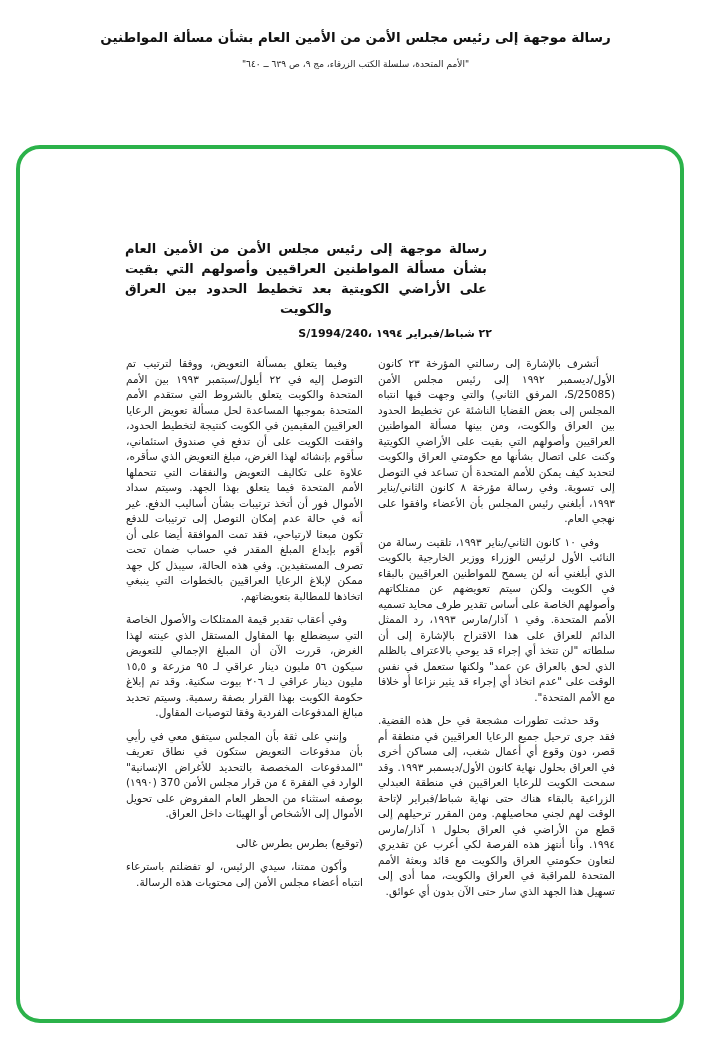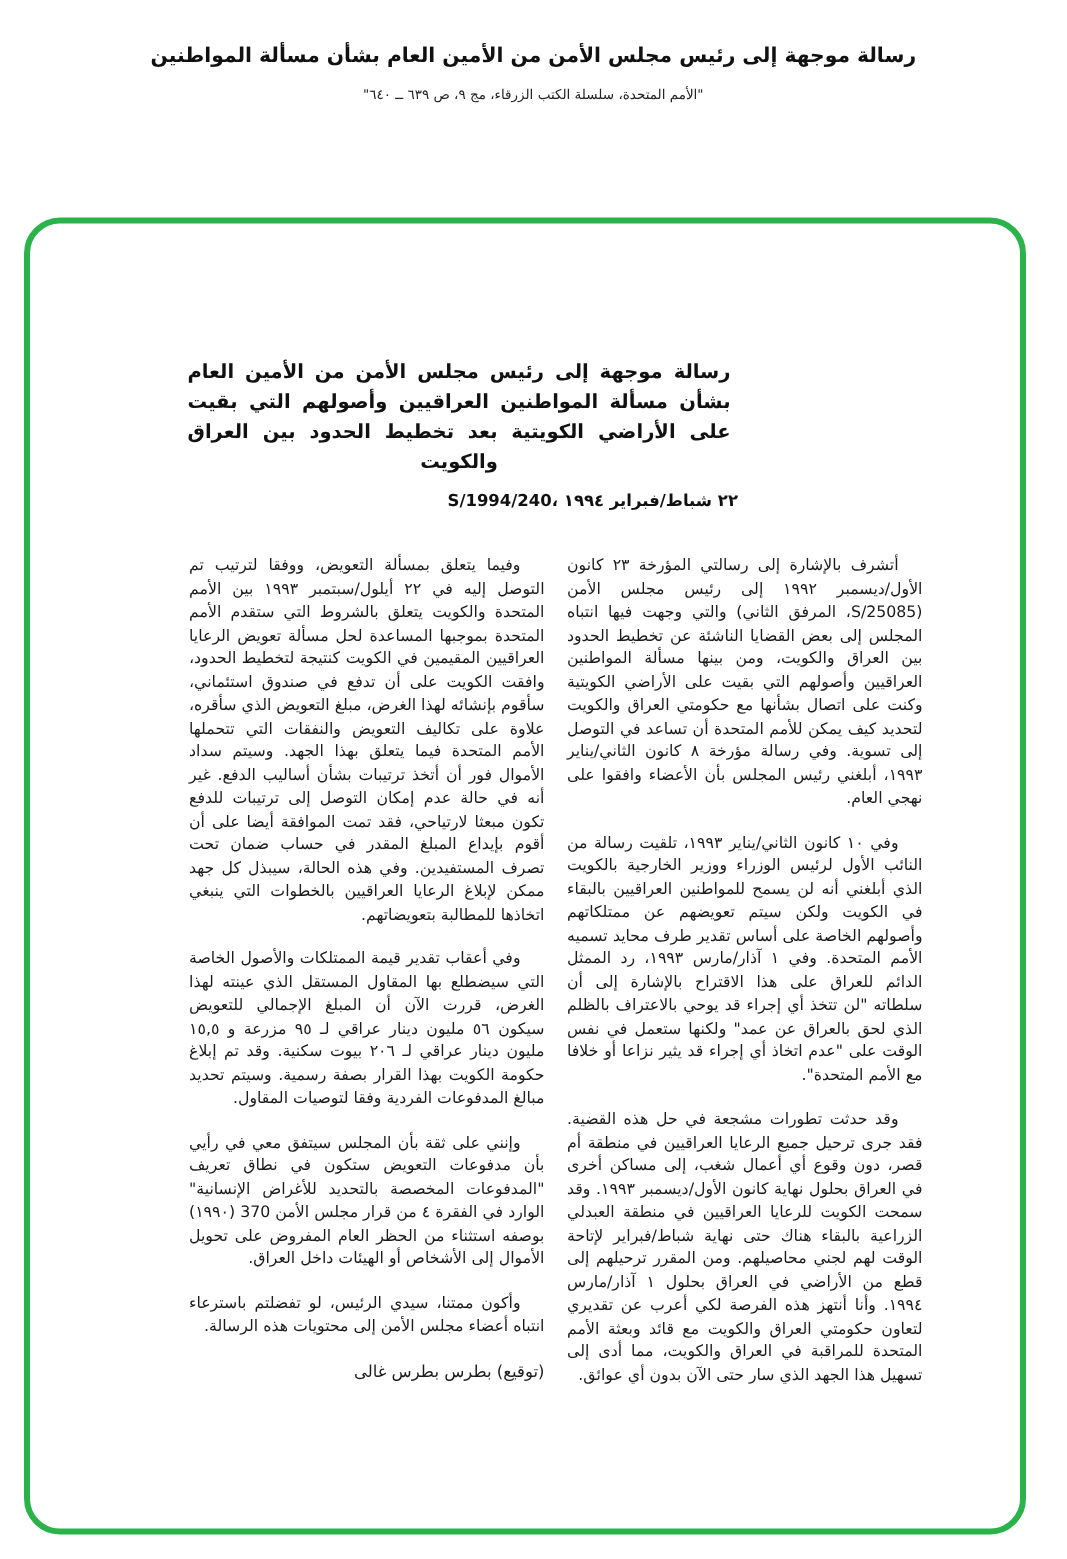--- a/index.html
+++ b/index.html
@@ -57,21 +57,21 @@
     direction: rtl;
     gap: 15px;
   }
   .col {
     width: 237px;
     font-size: 10.5px;
     line-height: 15.5px;
     text-align: justify;
     color: #1b1b1b;
   }
-  .para { margin: 14px 0 8px 0; text-indent: 16px; }
+  .para { margin: 0 0 8px 0; text-indent: 16px; }
   .signature { margin-top: 14px; font-size: 11px; text-indent: 0; }
 </style>
 </head>
 <body>
 
 <div class="page">
 
   <div class="page-header">
     <div class="h-line">رسالة موجهة إلى رئيس مجلس الأمن من الأمين العام بشأن مسألة المواطنين</div>
     <div class="h-note">"الأمم المتحدة، سلسلة الكتب الزرقاء، مج ٩، ص ٦٣٩ ــ ٦٤٠"</div>
@@ -89,21 +89,21 @@
         <div class="col">
           <p class="para">أتشرف بالإشارة إلى رسالتي المؤرخة ٢٣ كانون الأول/ديسمبر ١٩٩٢ إلى رئيس مجلس الأمن (S/25085، المرفق الثاني) والتي وجهت فيها انتباه المجلس إلى بعض القضايا الناشئة عن تخطيط الحدود بين العراق والكويت، ومن بينها مسألة المواطنين العراقيين وأصولهم التي بقيت على الأراضي الكويتية وكنت على اتصال بشأنها مع حكومتي العراق والكويت لتحديد كيف يمكن للأمم المتحدة أن تساعد في التوصل إلى تسوية. وفي رسالة مؤرخة ٨ كانون الثاني/يناير ١٩٩٣، أبلغني رئيس المجلس بأن الأعضاء وافقوا على نهجي العام.</p>
           <p class="para">وفي ١٠ كانون الثاني/يناير ١٩٩٣، تلقيت رسالة من النائب الأول لرئيس الوزراء ووزير الخارجية بالكويت الذي أبلغني أنه لن يسمح للمواطنين العراقيين بالبقاء في الكويت ولكن سيتم تعويضهم عن ممتلكاتهم وأصولهم الخاصة على أساس تقدير طرف محايد تسميه الأمم المتحدة. وفي ١ آذار/مارس ١٩٩٣، رد الممثل الدائم للعراق على هذا الاقتراح بالإشارة إلى أن سلطاته "لن تتخذ أي إجراء قد يوحي بالاعتراف بالظلم الذي لحق بالعراق عن عمد" ولكنها ستعمل في نفس الوقت على "عدم اتخاذ أي إجراء قد يثير نزاعا أو خلافا مع الأمم المتحدة".</p>
           <p class="para">وقد حدثت تطورات مشجعة في حل هذه القضية. فقد جرى ترحيل جميع الرعايا العراقيين في منطقة أم قصر، دون وقوع أي أعمال شغب، إلى مساكن أخرى في العراق بحلول نهاية كانون الأول/ديسمبر ١٩٩٣. وقد سمحت الكويت للرعايا العراقيين في منطقة العبدلي الزراعية بالبقاء هناك حتى نهاية شباط/فبراير لإتاحة الوقت لهم لجني محاصيلهم. ومن المقرر ترحيلهم إلى قطع من الأراضي في العراق بحلول ١ آذار/مارس ١٩٩٤. وأنا أنتهز هذه الفرصة لكي أعرب عن تقديري لتعاون حكومتي العراق والكويت مع قائد وبعثة الأمم المتحدة للمراقبة في العراق والكويت، مما أدى إلى تسهيل هذا الجهد الذي سار حتى الآن بدون أي عوائق.</p>
         </div>
 
         <div class="col">
           <p class="para">وفيما يتعلق بمسألة التعويض، ووفقا لترتيب تم التوصل إليه في ٢٢ أيلول/سبتمبر ١٩٩٣ بين الأمم المتحدة والكويت يتعلق بالشروط التي ستقدم الأمم المتحدة بموجبها المساعدة لحل مسألة تعويض الرعايا العراقيين المقيمين في الكويت كنتيجة لتخطيط الحدود، وافقت الكويت على أن تدفع في صندوق استئماني، سأقوم بإنشائه لهذا الغرض، مبلغ التعويض الذي سأقره، علاوة على تكاليف التعويض والنفقات التي تتحملها الأمم المتحدة فيما يتعلق بهذا الجهد. وسيتم سداد الأموال فور أن أتخذ ترتيبات بشأن أساليب الدفع. غير أنه في حالة عدم إمكان التوصل إلى ترتيبات للدفع تكون مبعثا لارتياحي، فقد تمت الموافقة أيضا على أن أقوم بإيداع المبلغ المقدر في حساب ضمان تحت تصرف المستفيدين. وفي هذه الحالة، سيبذل كل جهد ممكن لإبلاغ الرعايا العراقيين بالخطوات التي ينبغي اتخاذها للمطالبة بتعويضاتهم.</p>
           <p class="para">وفي أعقاب تقدير قيمة الممتلكات والأصول الخاصة التي سيضطلع بها المقاول المستقل الذي عينته لهذا الغرض، قررت الآن أن المبلغ الإجمالي للتعويض سيكون ٥٦ مليون دينار عراقي لـ ٩٥ مزرعة و ١٥,٥ مليون دينار عراقي لـ ٢٠٦ بيوت سكنية. وقد تم إبلاغ حكومة الكويت بهذا القرار بصفة رسمية. وسيتم تحديد مبالغ المدفوعات الفردية وفقا لتوصيات المقاول.</p>
           <p class="para">وإنني على ثقة بأن المجلس سيتفق معي في رأيي بأن مدفوعات التعويض ستكون في نطاق تعريف "المدفوعات المخصصة بالتحديد للأغراض الإنسانية" الوارد في الفقرة ٤ من قرار مجلس الأمن 370 (١٩٩٠) بوصفه استثناء من الحظر العام المفروض على تحويل الأموال إلى الأشخاص أو الهيئات داخل العراق.</p>
+          <p class="para signature">(توقيع) بطرس بطرس غالى</p>
           <p class="para">وأكون ممتنا، سيدي الرئيس، لو تفضلتم باسترعاء انتباه أعضاء مجلس الأمن إلى محتويات هذه الرسالة.</p>
-          <p class="para signature">(توقيع) بطرس بطرس غالى</p>
         </div>
 
       </div>
     </div>
   </div>
 
 </div>
 
 </body></html>

